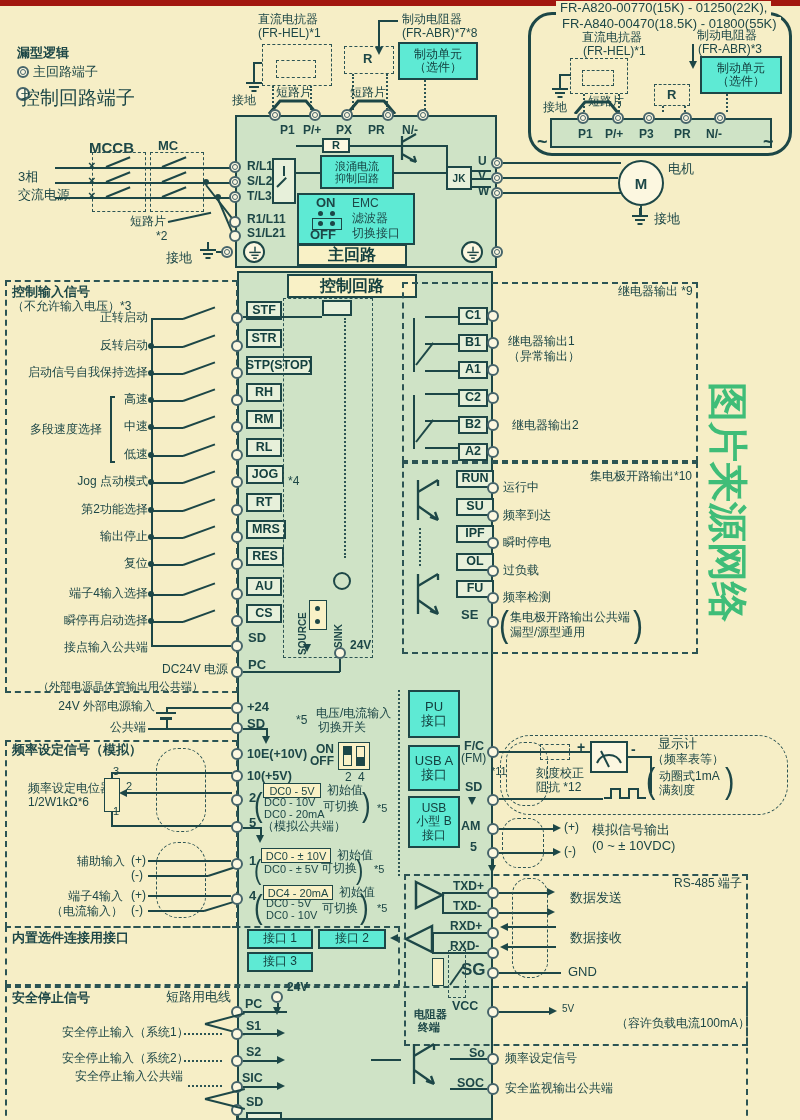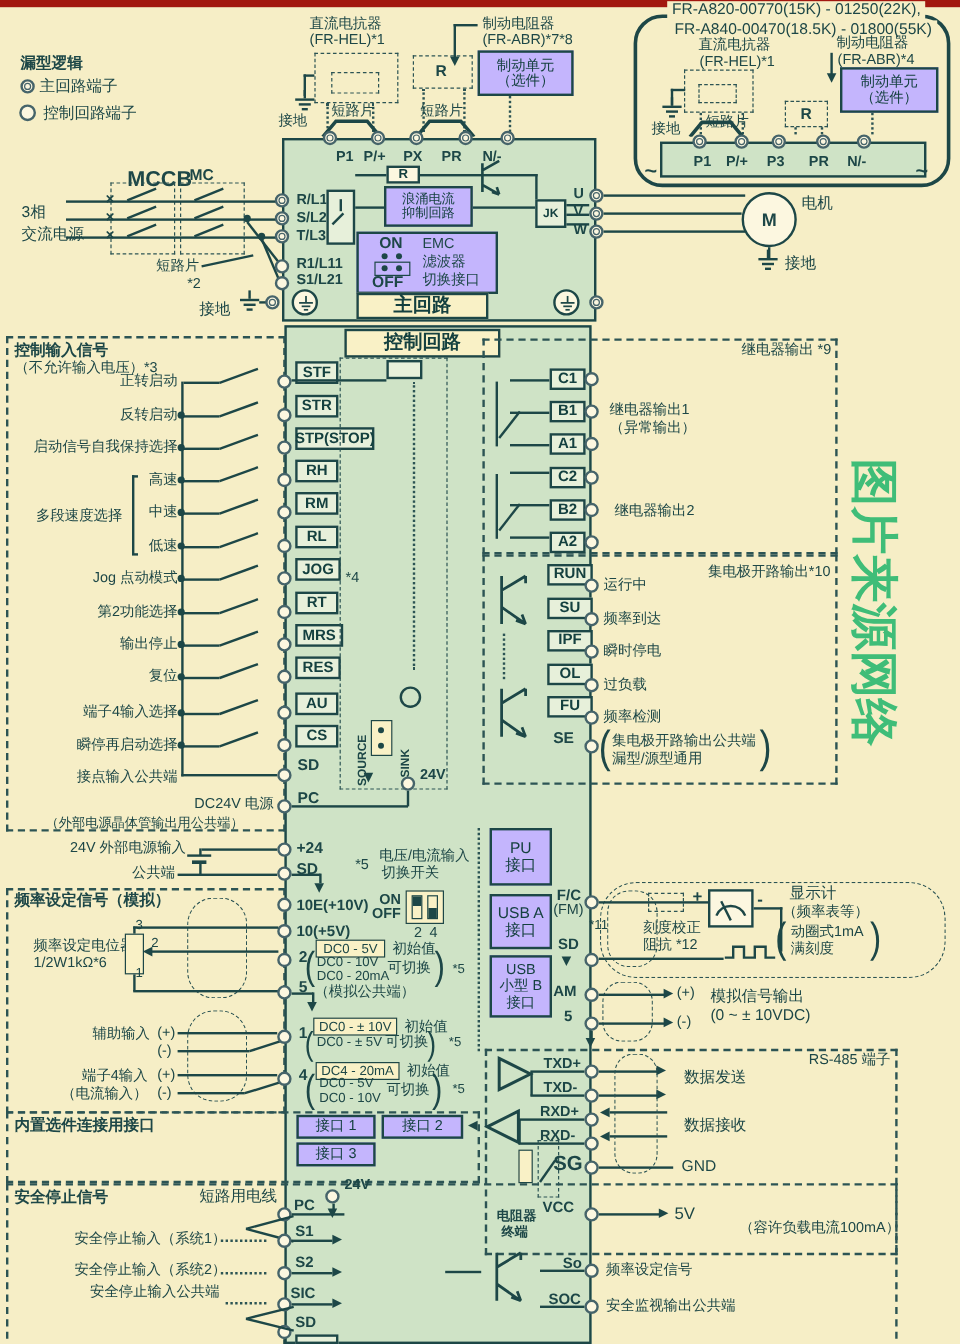--- a/index.html
+++ b/index.html
@@ -2,21 +2,21 @@
 <html><head>
 <meta charset="utf-8">
 <style>
 html,body{margin:0;padding:0}
 #cv{position:relative;width:800px;height:1120px;background:#f6eec6;font-family:"Liberation Sans",sans-serif;color:#1d4747;overflow:hidden}
 .t{position:absolute;white-space:nowrap;font-size:12px;line-height:1.15;color:#1d4747}
 .b{font-weight:bold}
 .r{text-align:right}
 .bx{position:absolute;box-sizing:border-box;border:2px solid #1d4747;background:#e7f0da;color:#14403f;font-weight:bold;font-size:12.5px;display:flex;align-items:center;justify-content:center;line-height:1.1}
 .yb{background:#f9f1c6;font-weight:bold}
-.yn{background:#c4b5fd;font-weight:normal}
+.yn{background:#5eead4;font-weight:normal}
 .wh{background:#fcf7e0}
 .gp{position:absolute;box-sizing:border-box;background:#cfe3c6;border:2.5px solid #1d4747}
 .db{position:absolute;box-sizing:border-box;border:2px dashed #2c5454}
 .db1{position:absolute;box-sizing:border-box;border:1.5px dashed #2c5454}
 .hl{position:absolute;height:2px;background:#1d4747}
 .vl{position:absolute;width:2px;background:#1d4747}
 .dt{position:absolute;height:0;border-top:2px dotted #2c5454}
 .dv{position:absolute;width:0;border-left:2px dotted #2c5454}
 .c{position:absolute;width:12px;height:12px;border:2px solid #46646a;border-radius:50%;background:#fcf7e0;box-sizing:border-box}
 .dbl::after{content:"";position:absolute;inset:1px;border:1.5px solid #46646a;border-radius:50%}
@@ -45,21 +45,21 @@
 </head>
 <body>
 
 <div id="cv">
 <div class="topbar"></div>
 
 <div class="t b" style="left:17px;top:46px;font-size:13px">漏型逻辑</div>
 <div class="c dbl" style="left:17px;top:66px"></div>
 <div class="t" style="left:33px;top:65px;font-size:13px">主回路端子</div>
 <div class="c" style="left:16px;top:87px;width:14px;height:14px"></div>
-<div class="t" style="left:36px;top:87px;font-size:13px">控制回路端子</div>
+<div class="t" style="left:21px;top:87px;font-size:19px">控制回路端子</div>
 
 <div class="t" style="left:258px;top:13px">直流电抗器</div>
 <div class="t" style="left:258px;top:27px">(FR-HEL)*1</div>
 <div class="db1" style="left:262px;top:44px;width:70px;height:42px"></div>
 <div class="db1" style="left:276px;top:60px;width:40px;height:18px"></div>
 <div class="vl" style="left:253px;top:62px;height:18px"></div>
 <div class="hl" style="left:253px;top:62px;width:9px"></div>
 <div class="gnd" style="left:246px;top:82px">
       <i></i>
       <i></i>
@@ -102,21 +102,21 @@
 <div class="t b" style="left:336px;top:124px">PX</div>
 <div class="t b" style="left:368px;top:124px">PR</div>
 <div class="t b" style="left:402px;top:124px">N/-</div>
 
 <div style="position:absolute;left:528px;top:12px;width:264px;height:144px;border:3.5px solid #1d4747;border-radius:24px;box-sizing:border-box"></div>
 <div class="t" style="left:556px;top:1px;font-size:13px;background:#f6eec6;padding:0 4px">FR-A820-00770(15K) - 01250(22K),</div>
 <div class="t" style="left:558px;top:17px;font-size:13px;background:#f6eec6;padding:0 4px">FR-A840-00470(18.5K) - 01800(55K)</div>
 <div class="t" style="left:582px;top:31px">直流电抗器</div>
 <div class="t" style="left:583px;top:45px">(FR-HEL)*1</div>
 <div class="t" style="left:697px;top:29px">制动电阻器</div>
-<div class="t" style="left:698px;top:43px">(FR-ABR)*4</div>
+<div class="t" style="left:698px;top:43px">(FR-ABR)*3</div>
 <div class="db1" style="left:570px;top:58px;width:58px;height:36px"></div>
 <div class="db1" style="left:582px;top:70px;width:32px;height:16px"></div>
 <div class="bx yn" style="left:700px;top:56px;width:82px;height:38px;flex-direction:column;font-size:12px">
   <span>制动单元</span>
       <span>（选件）</span>
 </div>
 <div class="vl" style="left:559px;top:74px;height:14px"></div>
 <div class="hl" style="left:559px;top:74px;width:12px"></div>
 <div class="gnd" style="left:552px;top:88px">
       <i></i>
@@ -146,21 +146,21 @@
 <div class="t b" style="left:578px;top:128px">P1</div>
 <div class="t b" style="left:605px;top:128px">P/+</div>
 <div class="t b" style="left:639px;top:128px">P3</div>
 <div class="t b" style="left:674px;top:128px">PR</div>
 <div class="t b" style="left:706px;top:128px">N/-</div>
 <div class="t b" style="left:537px;top:132px;font-size:18px">~</div>
 <div class="t b" style="left:763px;top:132px;font-size:18px">~</div>
 
 <div class="t" style="left:18px;top:170px;font-size:13px">3相</div>
 <div class="t" style="left:18px;top:188px;font-size:13px">交流电源</div>
-<div class="t b" style="left:106px;top:139px;font-size:18px">MCCB</div>
+<div class="t b" style="left:89px;top:139px;font-size:15px">MCCB</div>
 <div class="t b" style="left:158px;top:139px;font-size:13px">MC</div>
 <div class="db1" style="left:92px;top:152px;width:54px;height:60px"></div>
 <div class="db1" style="left:150px;top:152px;width:54px;height:60px"></div>
 <div class="hl" style="left:55px;top:167px;width:176px"></div>
 <div class="hl" style="left:55px;top:182px;width:176px"></div>
 <div class="hl" style="left:55px;top:197px;width:176px"></div>
 <div class="t b" style="left:88px;top:159px;font-size:13px">×</div>
 <div class="t b" style="left:88px;top:174px;font-size:13px">×</div>
 <div class="t b" style="left:88px;top:189px;font-size:13px">×</div>
 <div class="sw" style="left:106px;top:166px;width:26px;transform:rotate(-22deg)"></div>
@@ -701,21 +701,21 @@
 <div class="t" style="left:568px;top:965px;font-size:13px">GND</div>
 <div class="vb wh" style="left:432px;top:958px;width:12px;height:28px"></div>
 <div class="db1" style="left:448px;top:950px;width:18px;height:48px"></div>
 <div class="sw" style="left:450px;top:984px;width:22px;transform:rotate(-55deg)"></div>
 <div class="t b" style="left:418px;top:1021px;font-size:11px">终端</div>
 <div class="t b" style="left:414px;top:1008px;font-size:11px">电阻器</div>
 <div class="t b" style="left:452px;top:999px;font-size:12.5px">VCC</div>
 <div class="c" style="left:487px;top:1006px"></div>
 <div class="hl" style="left:499px;top:1011px;width:52px"></div>
 <div class="ar rt" style="left:549px;top:1007px"></div>
-<div class="t" style="left:562px;top:1003px;font-size:14px">5V</div>
+<div class="t" style="left:562px;top:1003px;font-size:10px">5V</div>
 <div class="t" style="left:616px;top:1017px">（容许负载电流100mA）</div>
 
 <div class="db" style="left:5px;top:926px;width:395px;height:60px"></div>
 <div class="t b" style="left:12px;top:931px;font-size:13px">内置选件连接用接口</div>
 <div class="bx yn" style="left:247px;top:929px;width:66px;height:20px;font-size:12px">
       <span>接口 1</span>
     </div>
 <div class="bx yn" style="left:318px;top:929px;width:68px;height:20px;font-size:12px">
       <span>接口 2</span>
     </div>

